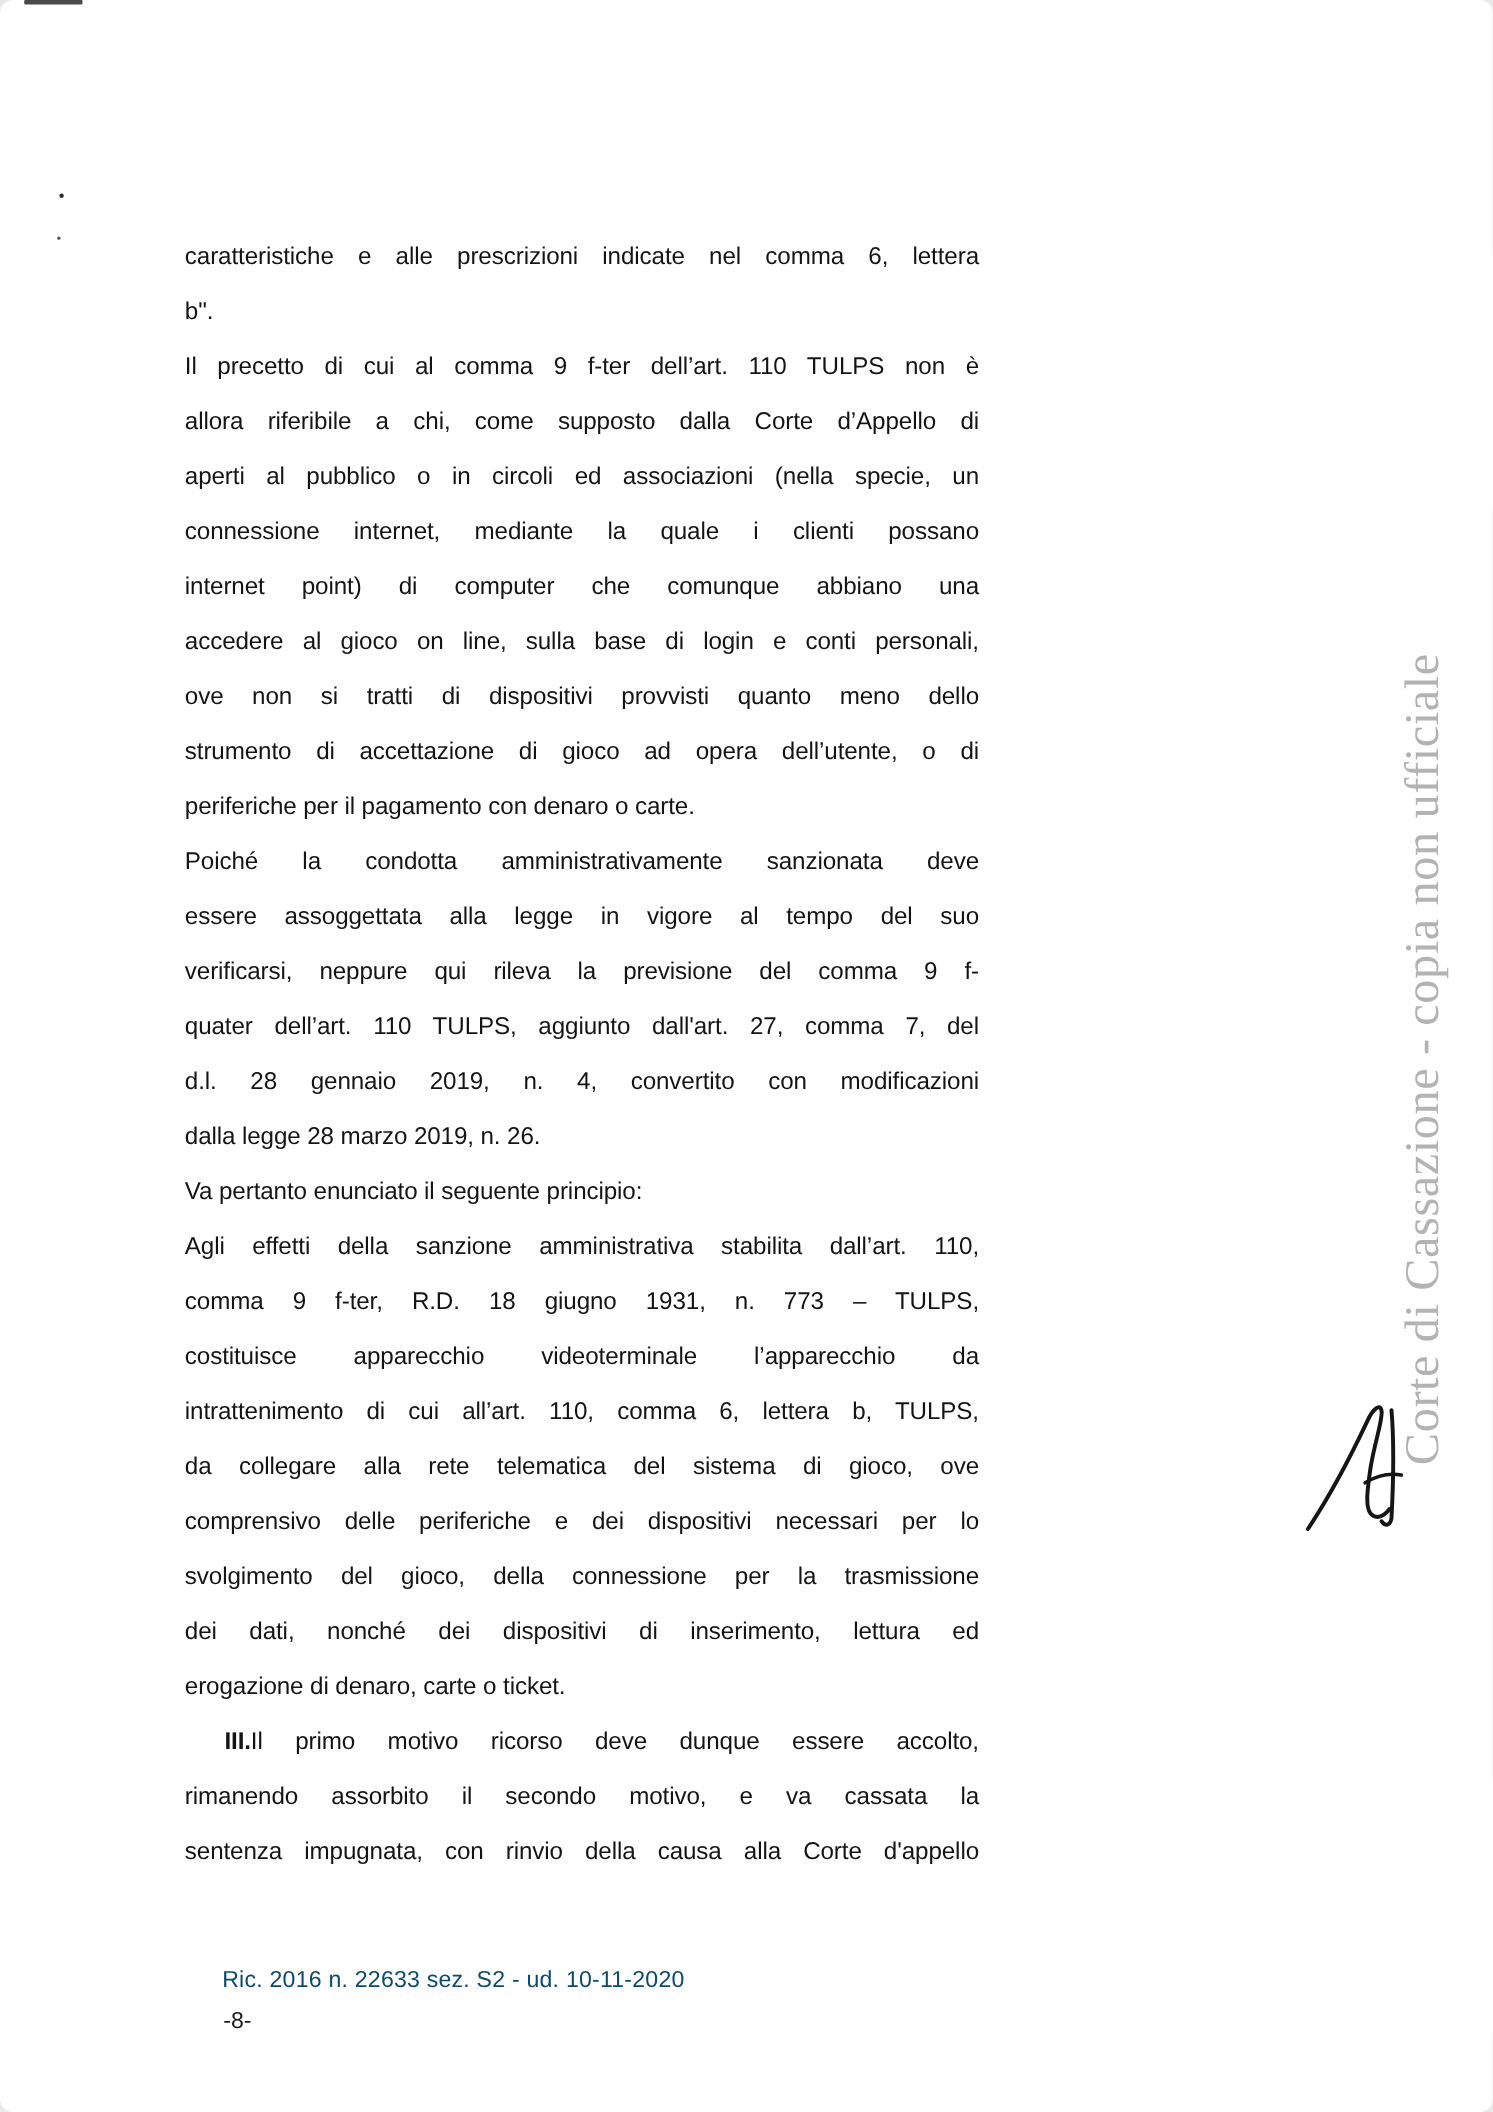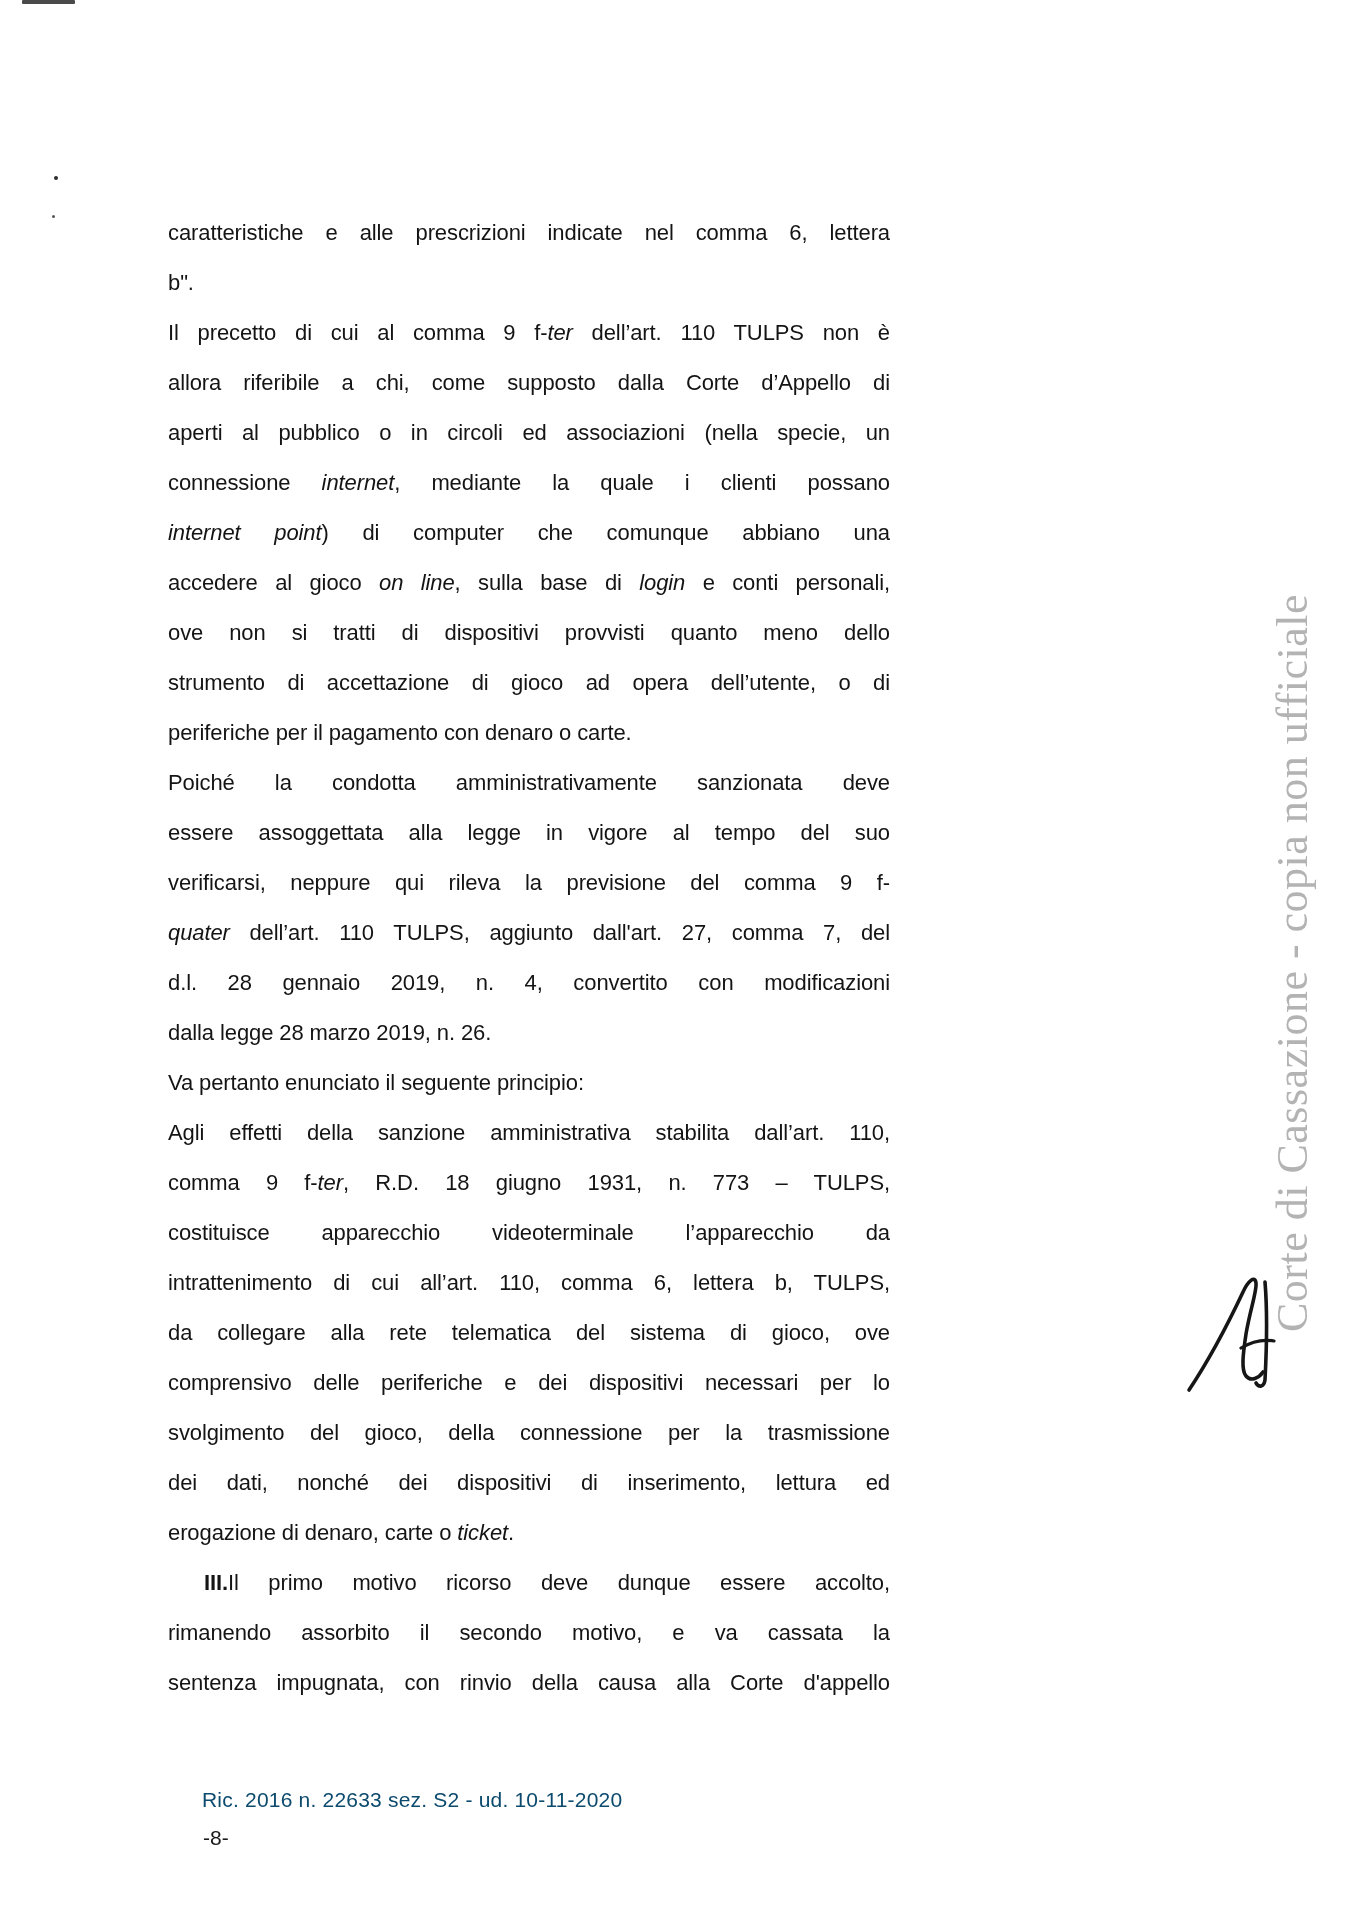--- a/index.html
+++ b/index.html
@@ -2,40 +2,41 @@
 <html><head>
 <meta charset="utf-8">
 <style>
   html,body { margin:0; padding:0; background:#e8e8e8; }
   #page {
     position:relative;
     width:1357px; height:1920px;
     background:#ffffff;
     overflow:hidden;
     font-family:"Liberation Sans", sans-serif;
+    border-radius:12px;
   }
   
   .scan-bar {
     position:absolute; left:22px; top:0; width:53px; height:4px;
     background:#4a4a4a; border-radius:1px;
   }
   .scan-dot1 { position:absolute; left:54px; top:176px; width:4px; height:4px; background:#2e2e2e; border-radius:50%; }
   .scan-dot2 { position:absolute; left:52px; top:215px; width:3px; height:3px; background:#555; border-radius:50%; }
 
   
   #body-text {
     position:absolute; left:168px; top:208px; width:722px;
     color:#141414;
     font-size:22px;
     letter-spacing:-0.1px;
   }
   .line { line-height:50px; text-align:justify; white-space:normal; }
   .line.just { text-align-last:justify; }
   .seg-n { font-style:normal; }
-  .seg-i { font-style:italic; }
+  .seg-i { }
   .seg-b { font-weight:bold;margin-left:36px; }
 
   
   #footer-ref {
     position:absolute; left:202px; top:1788px;
     font-size:21px; color:#0c4a6e; letter-spacing:0.2px;
   }
   #page-number {
     position:absolute; left:203px; top:1826px;
     font-size:21px; color:#1a1a1a;

